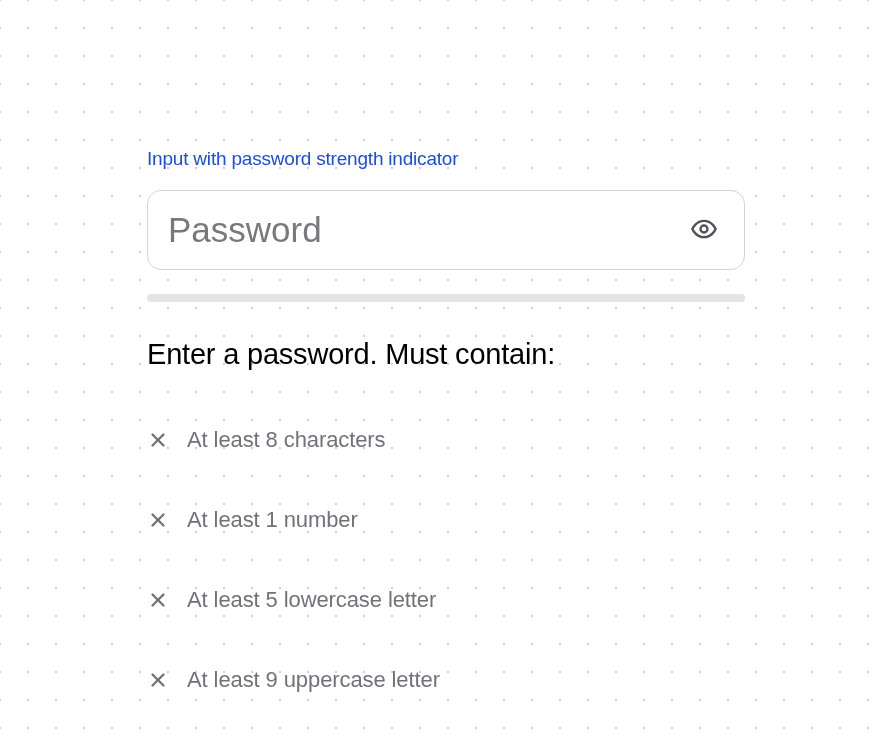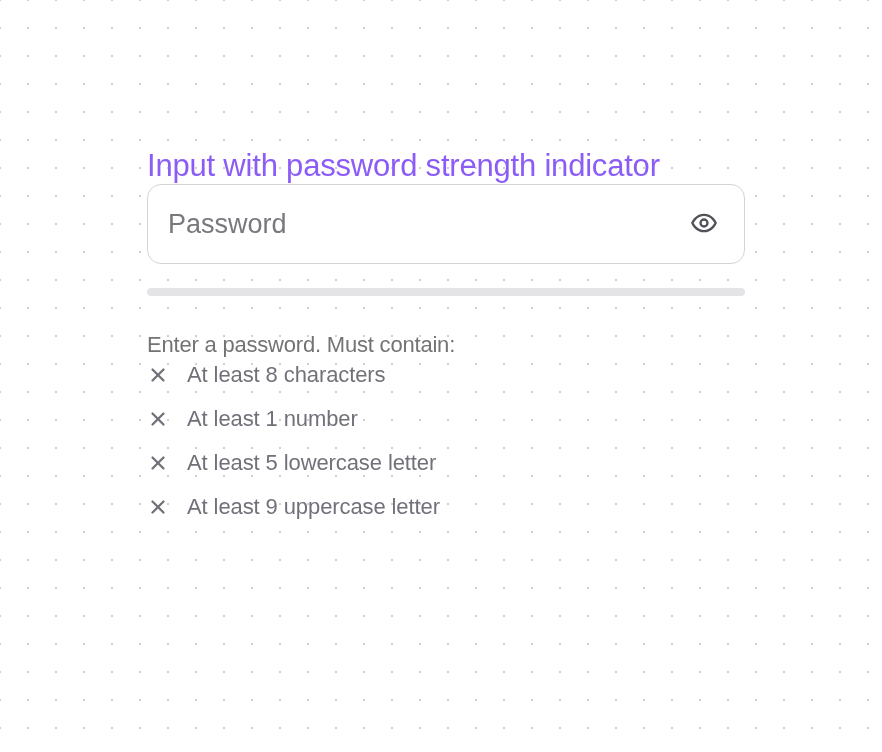--- a/index.html
+++ b/index.html
@@ -20,44 +20,45 @@
     }
 
     .container {
       position: absolute;
       left: 147px;
       top: 148px;
       width: 598px;
     }
 
     .heading {
-      font-size: 31px;
+      font-size: 19px;
       font-weight: 400;
-      color: #8b5cf6;
+      color: #1d4ed8;
+      margin-bottom: 20px;
       letter-spacing: -0.2px;
     }
 
     .input-wrapper {
       position: relative;
       width: 100%;
       height: 80px;
       border: 1px solid #d4d4d8;
       border-radius: 14px;
       background: #ffffff;
       display: flex;
       align-items: center;
       padding: 0 20px;
       margin-bottom: 24px;
     }
 
     .password-input {
       flex: 1;
       border: none;
       outline: none;
-      font-size: 27px;
+      font-size: 35px;
       font-family: inherit;
       color: #000;
       background: transparent;
     }
 
     .password-input::placeholder {
       color: #78787d;
     }
 
     .eye-button {
@@ -78,38 +79,39 @@
 
     .strength-bar {
       width: 100%;
       height: 8px;
       background: #e4e4e7;
       border-radius: 4px;
       margin-bottom: 36px;
     }
 
     .requirements-heading {
-      font-size: 22px;
+      font-size: 29px;
       font-weight: 400;
-      color: #737373;
-      margin-bottom: 4px;
+      color: #000000;
+      margin-bottom: 20px;
       letter-spacing: -0.2px;
     }
 
     .requirements-list {
       list-style: none;
       display: flex;
       flex-direction: column;
       gap: 18px;
     }
 
     .requirement-item {
       display: flex;
       align-items: center;
       gap: 18px;
+      margin-top: 36px;
     }
 
     .requirement-icon {
       display: flex;
       align-items: center;
       justify-content: center;
       color: #71717a;
     }
 
     .requirement-icon svg {

